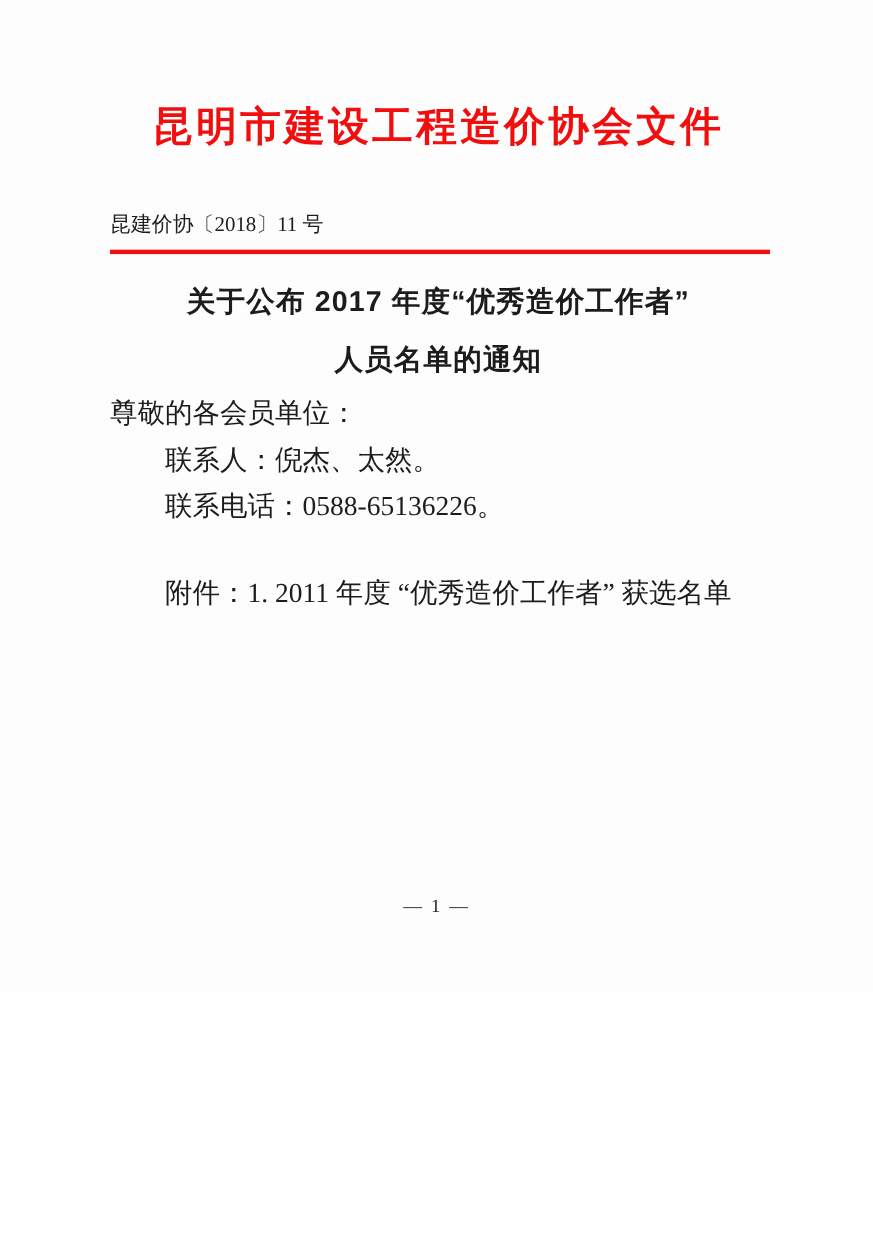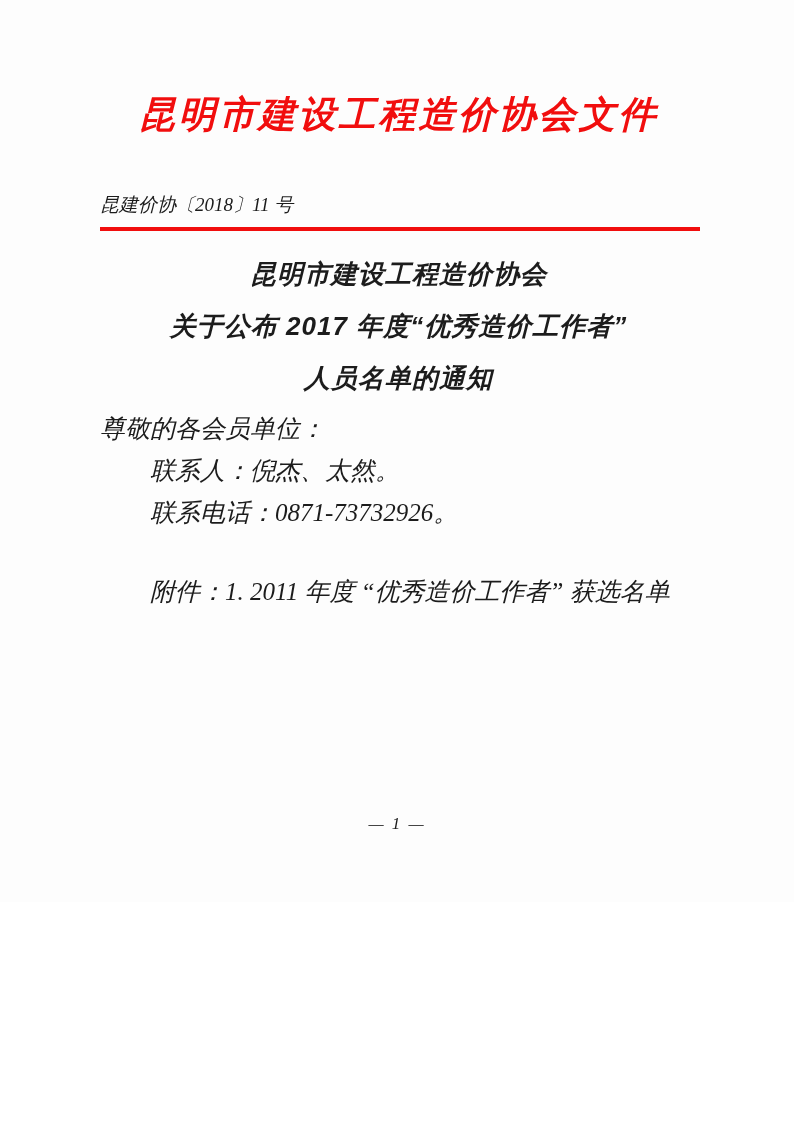--- a/index.html
+++ b/index.html
@@ -13,21 +13,20 @@
     font-family: "Liberation Serif", "DejaVu Serif", serif;
     color: var(--ink);
   }
   .page {
     position: relative;
     width: 794px;
     height: 902px;
     margin: 0 auto;
     background: var(--paper);
     overflow: hidden;
-    font-style: italic;
   }
   .content {
     padding: 0 97px 0 100px;
   }
   .red-header {
     padding-top: 90px;
     text-align: center;
     font-family: "Liberation Sans", "DejaVu Sans", sans-serif;
     font-weight: 700;
     font-size: 37px;
@@ -90,28 +89,27 @@
 <div class="page">
   <div class="content">
 
     <div class="red-header">昆明市建设工程造价协会文件</div>
 
     <div class="doc-number">昆建价协〔2018〕11 号</div>
 
     <div class="red-line"></div>
 
     <div class="title-block">
-      <span class="title-line">昆明市建设工程造价协会</span>
       <span class="title-line">关于公布 2017 年度“优秀造价工作者”</span>
       <span class="title-line">人员名单的通知</span>
     </div>
 
     <div class="body-block">
       <p class="para">尊敬的各会员单位：</p>
       <p class="para indent">联系人：倪杰、太然。</p>
-      <p class="para indent">联系电话：0871-73732926。</p>
+      <p class="para indent">联系电话：0588-65136226。</p>
       <p class="para indent attachment">附件：1. 2011 年度 “优秀造价工作者” 获选名单</p>
     </div>
 
   </div>
 
   <div class="footer">— 1 —</div>
 </div>
 
 </body></html>

